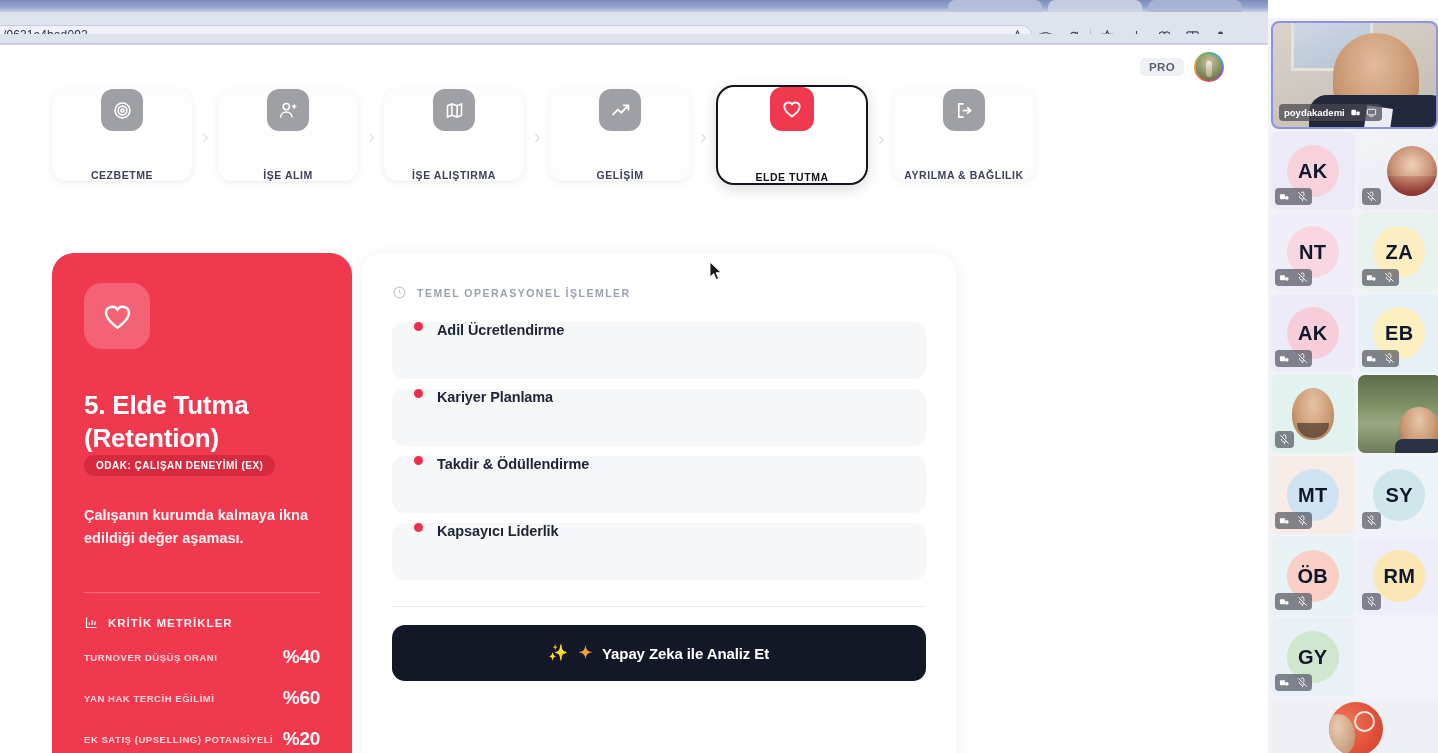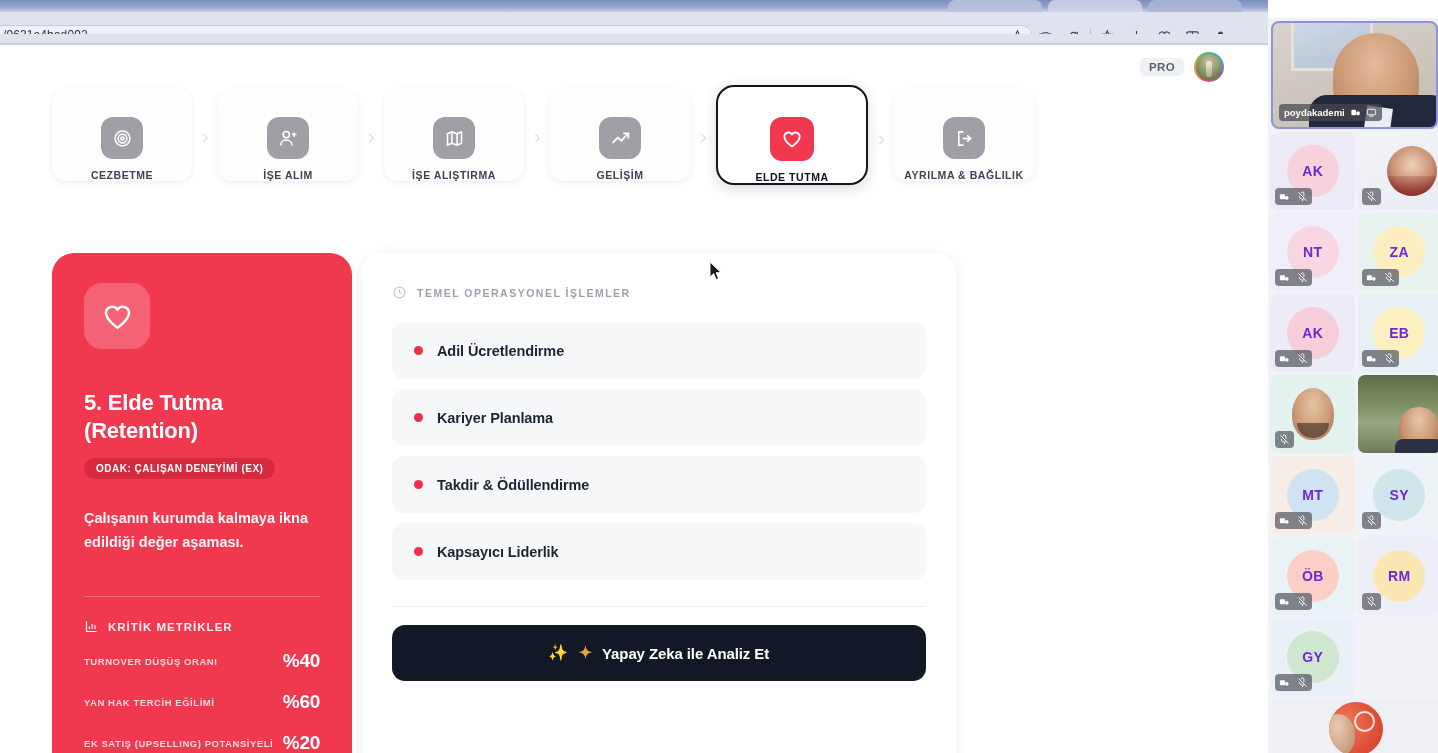--- a/index.html
+++ b/index.html
@@ -110,21 +110,21 @@
     padding-left: 52px;
     background: #ffffff;
   }
   .step-wrap { display: flex; align-items: center; }
   .step-card {
     width: 140px; height: 92px;
     background: #fdfdfe;
     border-radius: 14px;
     box-shadow: 0 2px 7px rgba(30,40,70,.08);
     display: flex; flex-direction: column;
-    align-items: center; justify-content: flex-end;
+    align-items: center; justify-content: space-between;
     gap: 10px;
     position: relative;
   }
   .step-card.active {
     width: 152px; height: 100px;
     background: #ffffff;
     border: 2.5px solid #12151d;
     border-radius: 18px;
     box-shadow: 0 4px 14px rgba(20,25,40,.16);
     margin-top: -4px;
@@ -160,23 +160,22 @@
     color: #ffffff;
     overflow: hidden;
   }
   .red-icon-box {
     width: 66px; height: 66px; border-radius: 18px;
     background: rgba(255,255,255,.22);
     display: flex; align-items: center; justify-content: center;
     margin-bottom: 40px;
   }
   .red-title {
-    font-size: 22px; font-weight: 700; line-height: 1.26;
+    font-size: 26px; font-weight: 700; line-height: 1.26;
     letter-spacing: -.2px;
-    margin-bottom: 14px;
   }
   .focus-pill {
     display: inline-block;
     background: rgba(170,20,40,.38);
     border-radius: 11px;
     padding: 5px 12px;
     font-size: 10px; font-weight: 700; letter-spacing: .5px;
     margin-bottom: 28px;
   }
   .red-desc {
@@ -222,21 +221,21 @@
   .ops-head .clock-ic { color: #c2c7d2; display:flex; }
   .ops-head .ops-title {
     font-size: 10.5px; font-weight: 700; letter-spacing: 1.5px;
     color: #9aa0ae;
   }
   .ops-list { display: flex; flex-direction: column; gap: 10px; }
   .ops-item {
     height: 57px;
     background: #f6f7f9;
     border-radius: 12px;
-    display: flex; align-items: center;
+    display: flex; align-items: flex-start;
     padding: 0 22px; gap: 14px;
   }
   .dot {
     width: 9px; height: 9px; border-radius: 50%;
     background: #ef2f4c; flex: 0 0 auto;
   }
   .ops-text {
     font-size: 14.5px; font-weight: 700; color: #1d2433;
     letter-spacing: -.1px;
   }
@@ -327,21 +326,21 @@
   .tile {
     position: relative;
     width: 100%; height: 78px;
     border-radius: 7px;
     overflow: hidden;
     display: flex; align-items: center; justify-content: center;
   }
   .init-circle {
     width: 52px; height: 52px; border-radius: 50%;
     display: flex; align-items: center; justify-content: center;
-    font-size: 14px; font-weight: 600; color: #6d28d9;
+    font-size: 20px; font-weight: 600; color: #0f172a;
     letter-spacing: .3px;
   }
   .tile-ctrls {
     position: absolute; left: 4px; bottom: 5px;
     height: 17px; padding: 0 4px;
     background: rgba(85,88,98,.72);
     border-radius: 4px;
     display: flex; align-items: center; gap: 7px;
     color: #ffffff;
   }

